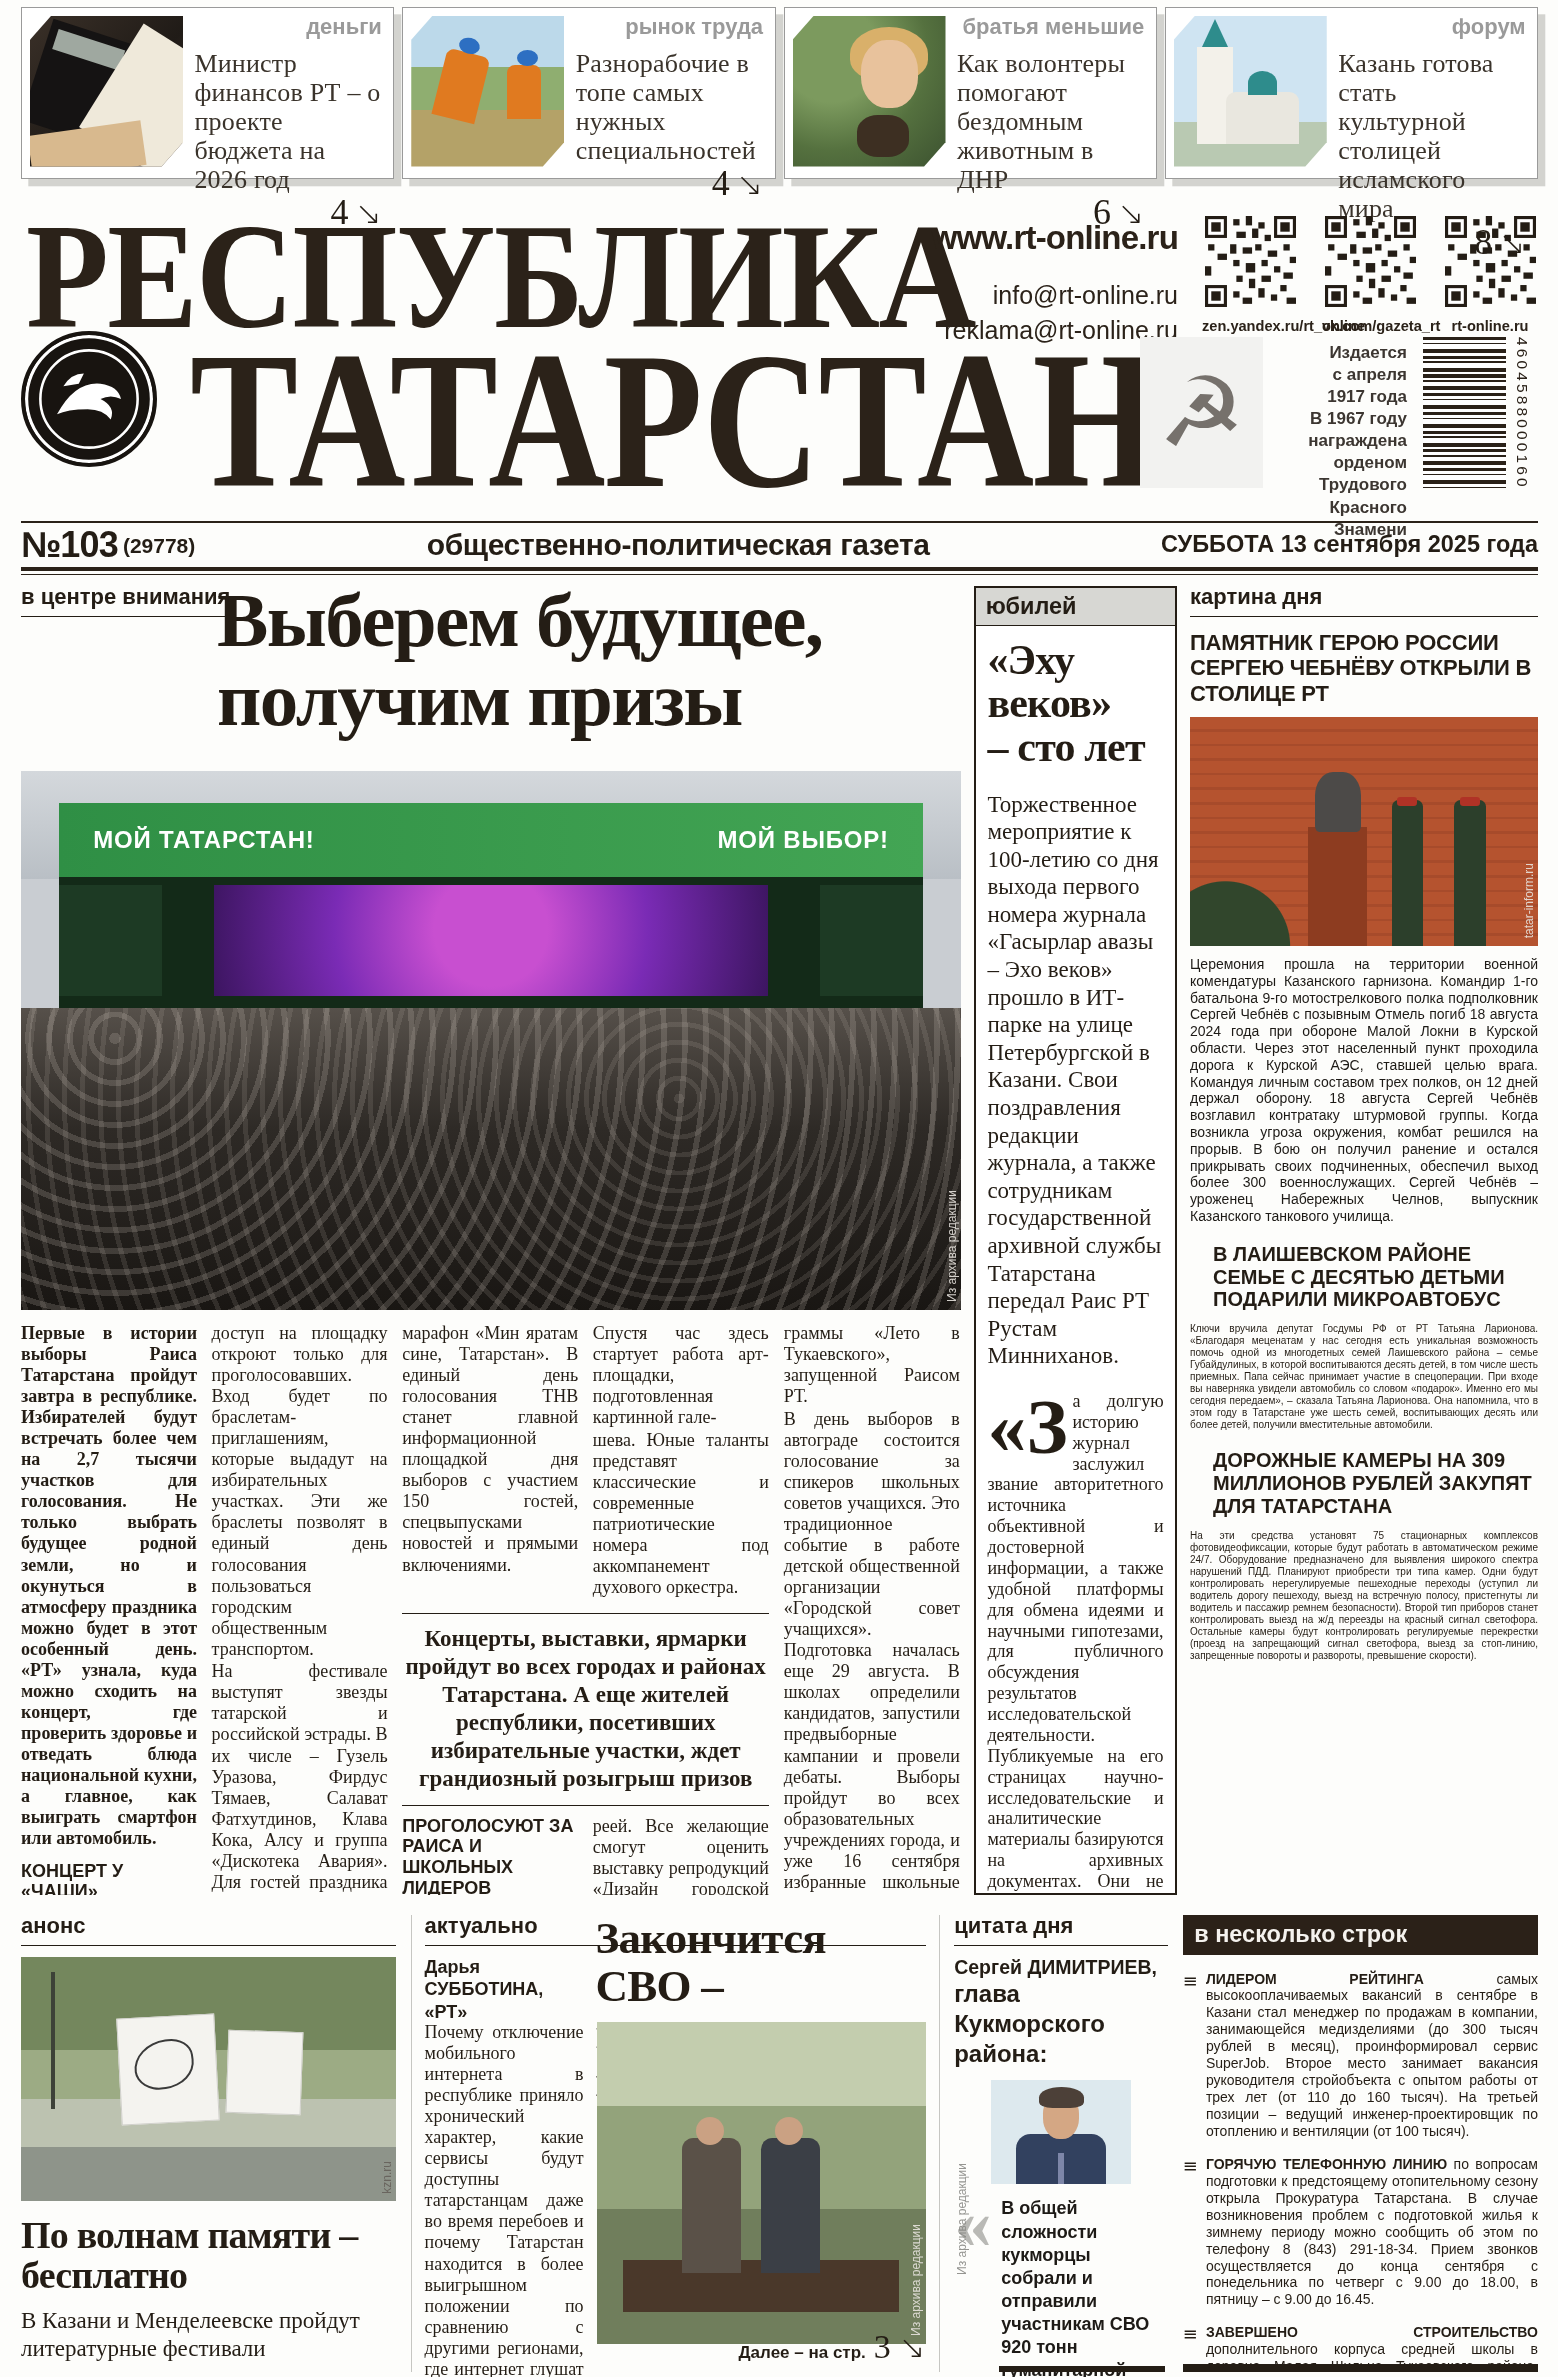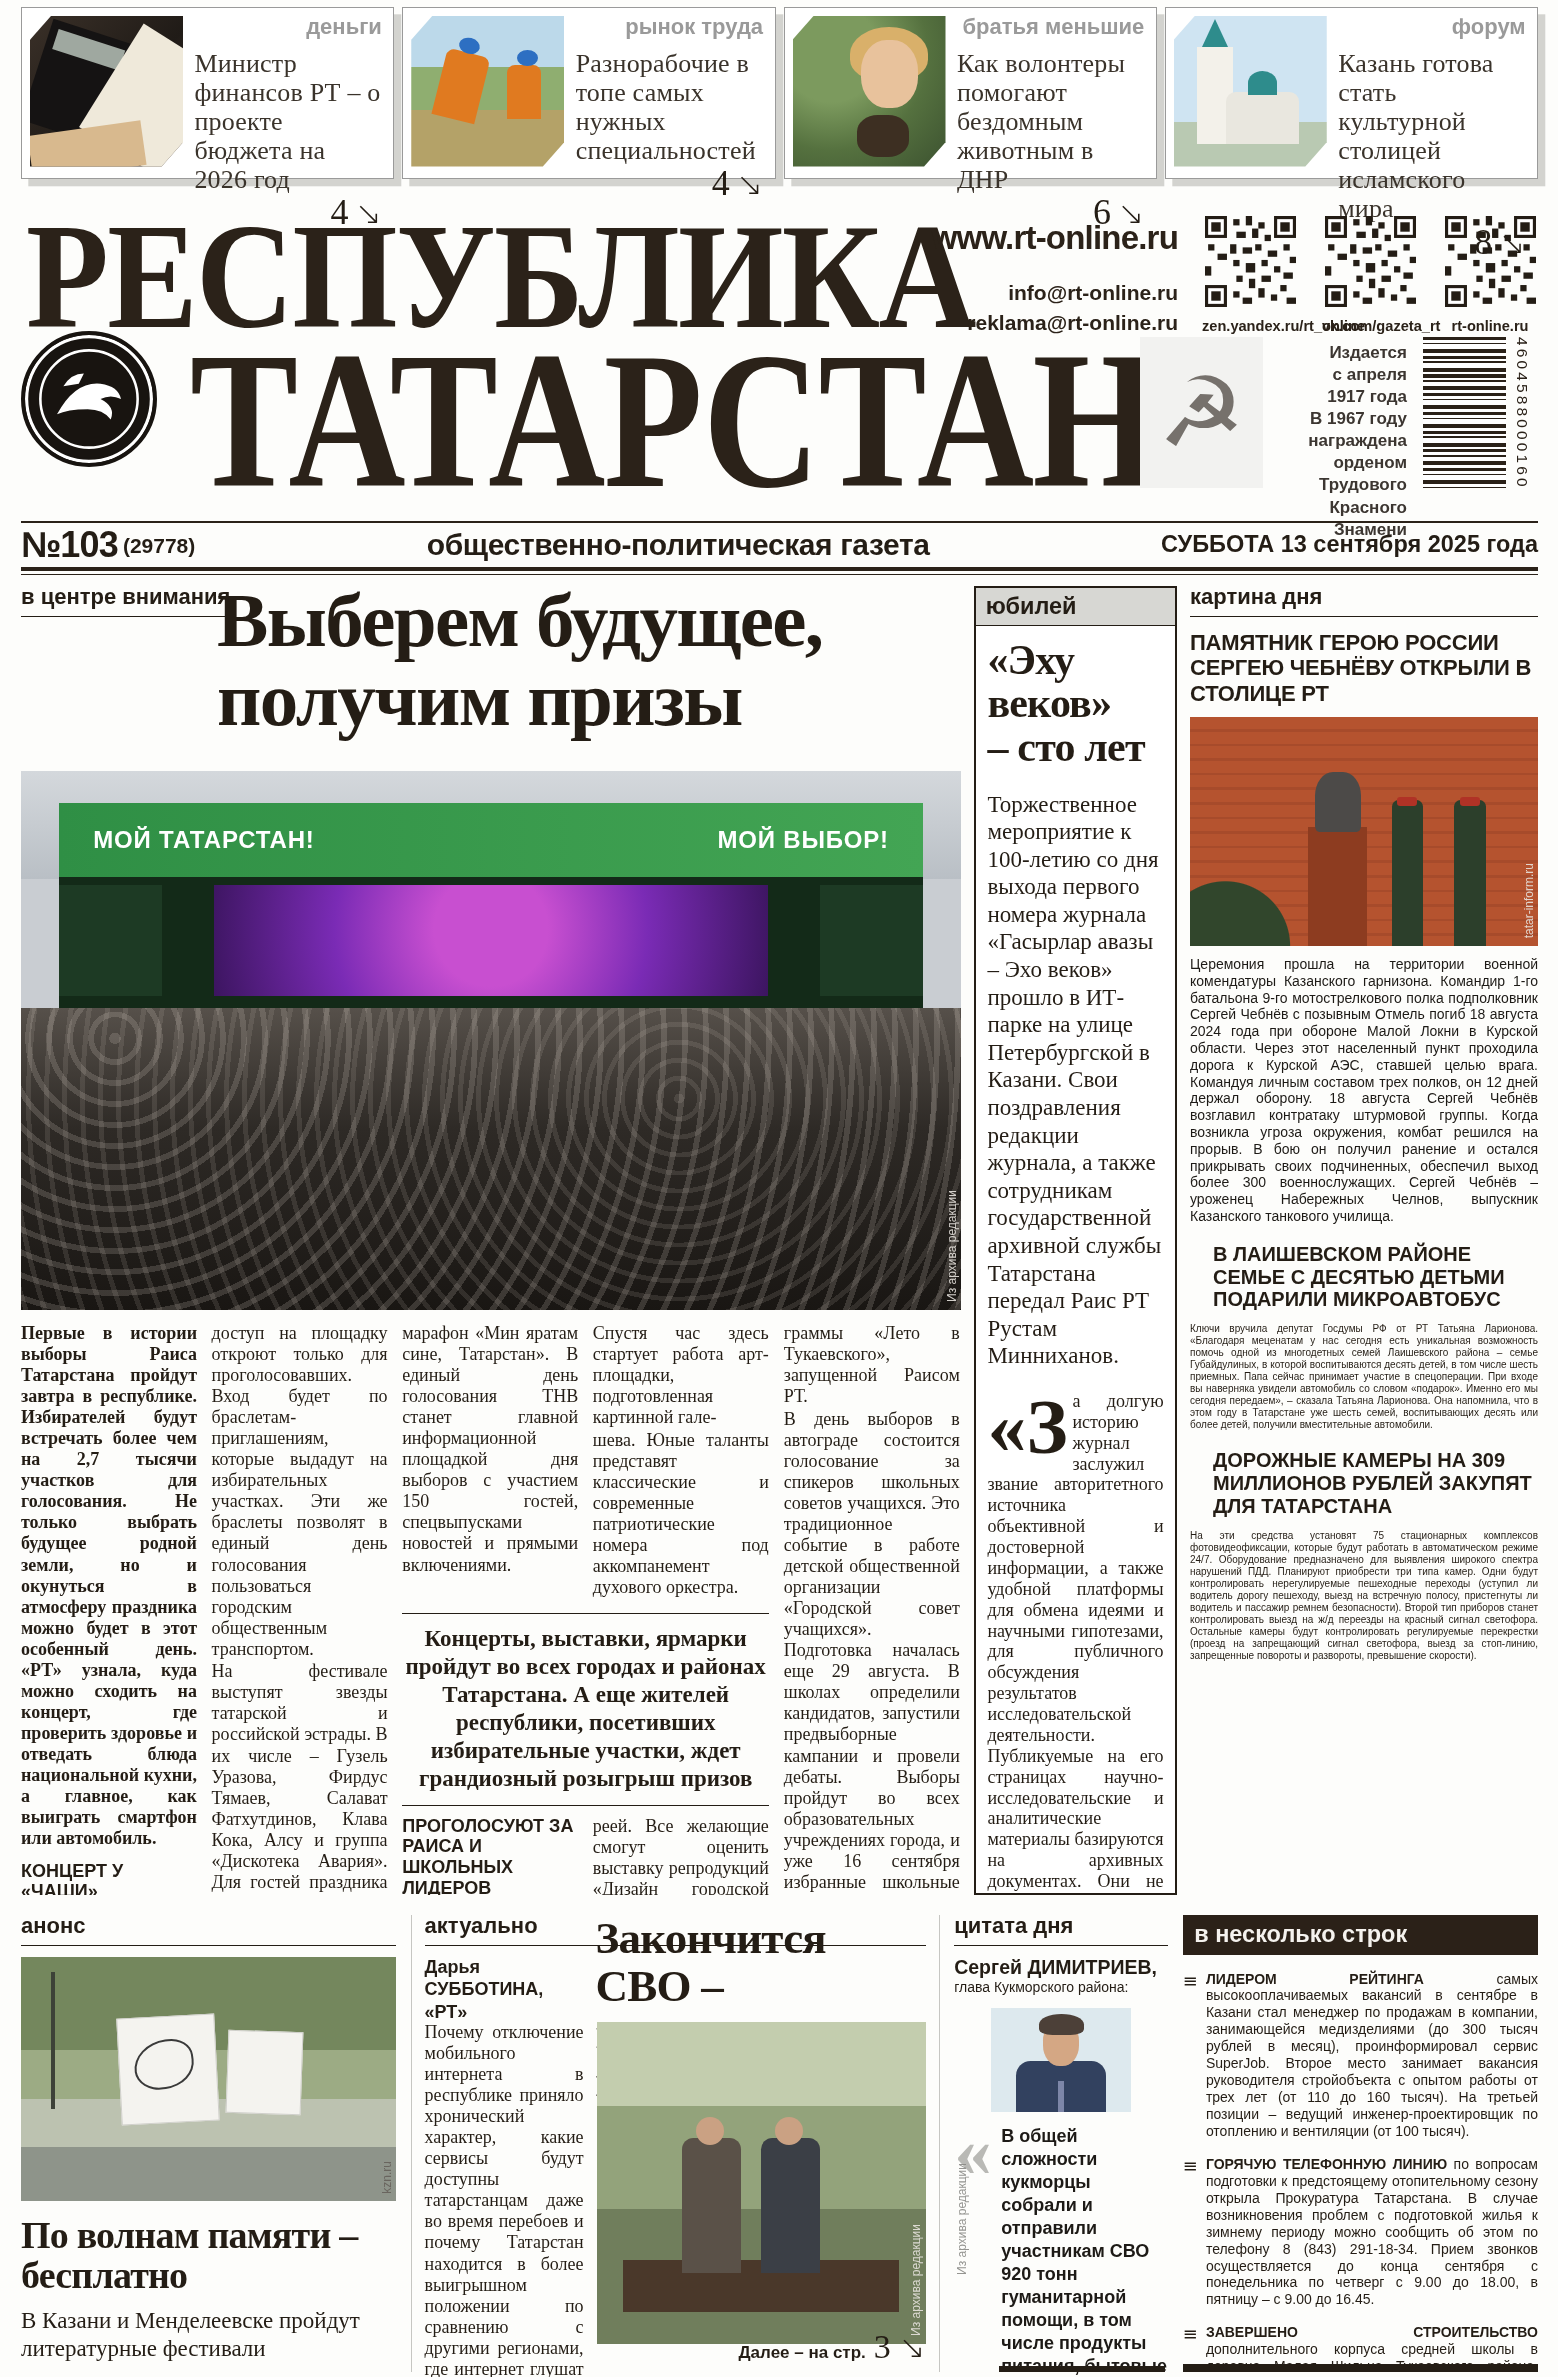--- a/index.html
+++ b/index.html
@@ -43,21 +43,21 @@
   .mast-line1 { position:absolute; left:4.9px; top:13px; font-size:128px; line-height:1; letter-spacing:-1.6px;
                 transform:scale(1.06,1.18); transform-origin:left top; }
   .mast-line2 { position:absolute; left:169px; top:136px; font-size:159px; line-height:1; letter-spacing:-1.6px;
                 transform:scale(1.02,1.22); transform-origin:left top; }
   .logo { position:absolute; left:0; top:143px; width:136px; height:136px; border-radius:50%;
           background:#181410; border:4.9px solid #181410; box-shadow:0 0 0 3.2px #fff inset; }
   .logo svg{ width:100%; height:100%; }
   .contacts { position:absolute; right:0; top:28px; display:flex; gap:24px; align-items:flex-start;}
   .contact-texts { text-align:right; font-family:"Liberation Sans",sans-serif; padding-top:3.2px;}
   .site { font-size:33px; font-weight:bold; color:#2b2219; letter-spacing:-0.8px; margin-bottom:21px;}
-  .email { font-size:21px; font-weight:bold; color:#2b2219; line-height:1.4;}
+  .email { font-size:25px; font-weight:normal; color:#2b2219; line-height:1.4;}
   .qrwrap { width:96px; text-align:center;}
   .qr { width:91px; height:91px; }
   .qr-cap { font:bold 14.6px/1.2 "Liberation Sans",sans-serif; color:#2b2219; margin-top:6.5px; white-space:nowrap;}
   .order { position:absolute; right:0; top:149px; display:flex; gap:16px; align-items:flex-start;}
   .medal { width:123px; height:151px; background:#f2f2f0; display:flex; align-items:center; justify-content:center;
            font-size:97px; color:#76716c; font-family:"DejaVu Sans",sans-serif;}
   .order-text { width:128px; text-align:right; font:bold 17px/1.3 "Liberation Sans",sans-serif; color:#3c3631; white-space:pre-line; padding-top:4.9px;}
   .barcode { width:83px; height:151px; position:relative;
      background:repeating-linear-gradient(180deg,#2a2118 0 3.2px,#fff 3.2px 5.7px,#2a2118 5.7px 7.3px,#fff 7.3px 12px,#2a2118 12px 16px,#fff 16px 18.7px);
      margin-right:32px;}
@@ -155,21 +155,21 @@
      background:linear-gradient(180deg,#c3cdae 0 26%,#93a37b 26% 58%,#707e5c 58%);}
   .ak-photo .bench{ position:absolute; left:8%; right:8%; bottom:10%; height:16%; background:#4a382a;}
   .ak-photo .p1,.ak-photo .p2{ position:absolute; bottom:22%; width:18%; height:42%; background:#3b3f46; border-radius:11.4px 11.4px 0 0;}
   .ak-photo .p1{ left:26%; background:#5a5148;} .ak-photo .p2{ left:50%;}
   .ak-photo .p1:before,.ak-photo .p2:before{ content:""; position:absolute; top:-21px; left:24%; width:28px; height:28px; border-radius:50%; background:#caa183;}
   .ak-cont { position:absolute; right:0; bottom:6.5px;}
   
   .qd { width:214px; flex:none; position:relative; font-family:"Liberation Sans",sans-serif; padding-bottom:13px;}
   .qd:after{ content:""; position:absolute; left:45px; right:3.2px; bottom:0; border-bottom:6.5px solid #241d15;}
   .qd-author { margin-top:9.7px; font-weight:bold; font-size:19.5px; line-height:1.2;}
-  .qd-role { font-size:14px; line-height:1.25; font-weight:400;}
+  .qd-role { font-size:24px; line-height:1.25; font-weight:700;}
   .qd-photo { margin:11.4px auto 0; width:140px; height:104px; position:relative; background:#dde9ee; overflow:hidden;}
   .qd-photo .suit{ position:absolute; left:18%; bottom:-3.2px; width:64%; height:52%; background:#32415f; border-radius:14.6px 14.6px 0 0;}
   .qd-photo .head{ position:absolute; left:37%; top:12%; width:26%; height:44%; background:#d4a784; border-radius:45%;}
   .qd-photo .hair{ position:absolute; left:34%; top:6%; width:32%; height:20%; background:#4c4038; border-radius:50% 50% 30% 30%;}
   .qd-photo .tie{ position:absolute; left:48%; bottom:0; width:4%; height:30%; background:#7d86a8;}
   .qd-row { display:flex; margin-top:13px; }
   .qd-mark { font:bold 75px/0.7 "Liberation Serif",serif; color:#b9b9b5; width:47px; flex:none;}
   .qd-text { flex:1; font-weight:bold; font-size:18px; line-height:1.28; color:#1d1a16;}
   .qd .vcredit { left:24px; right:auto; bottom:195px; color:#8a8a86;}
   

